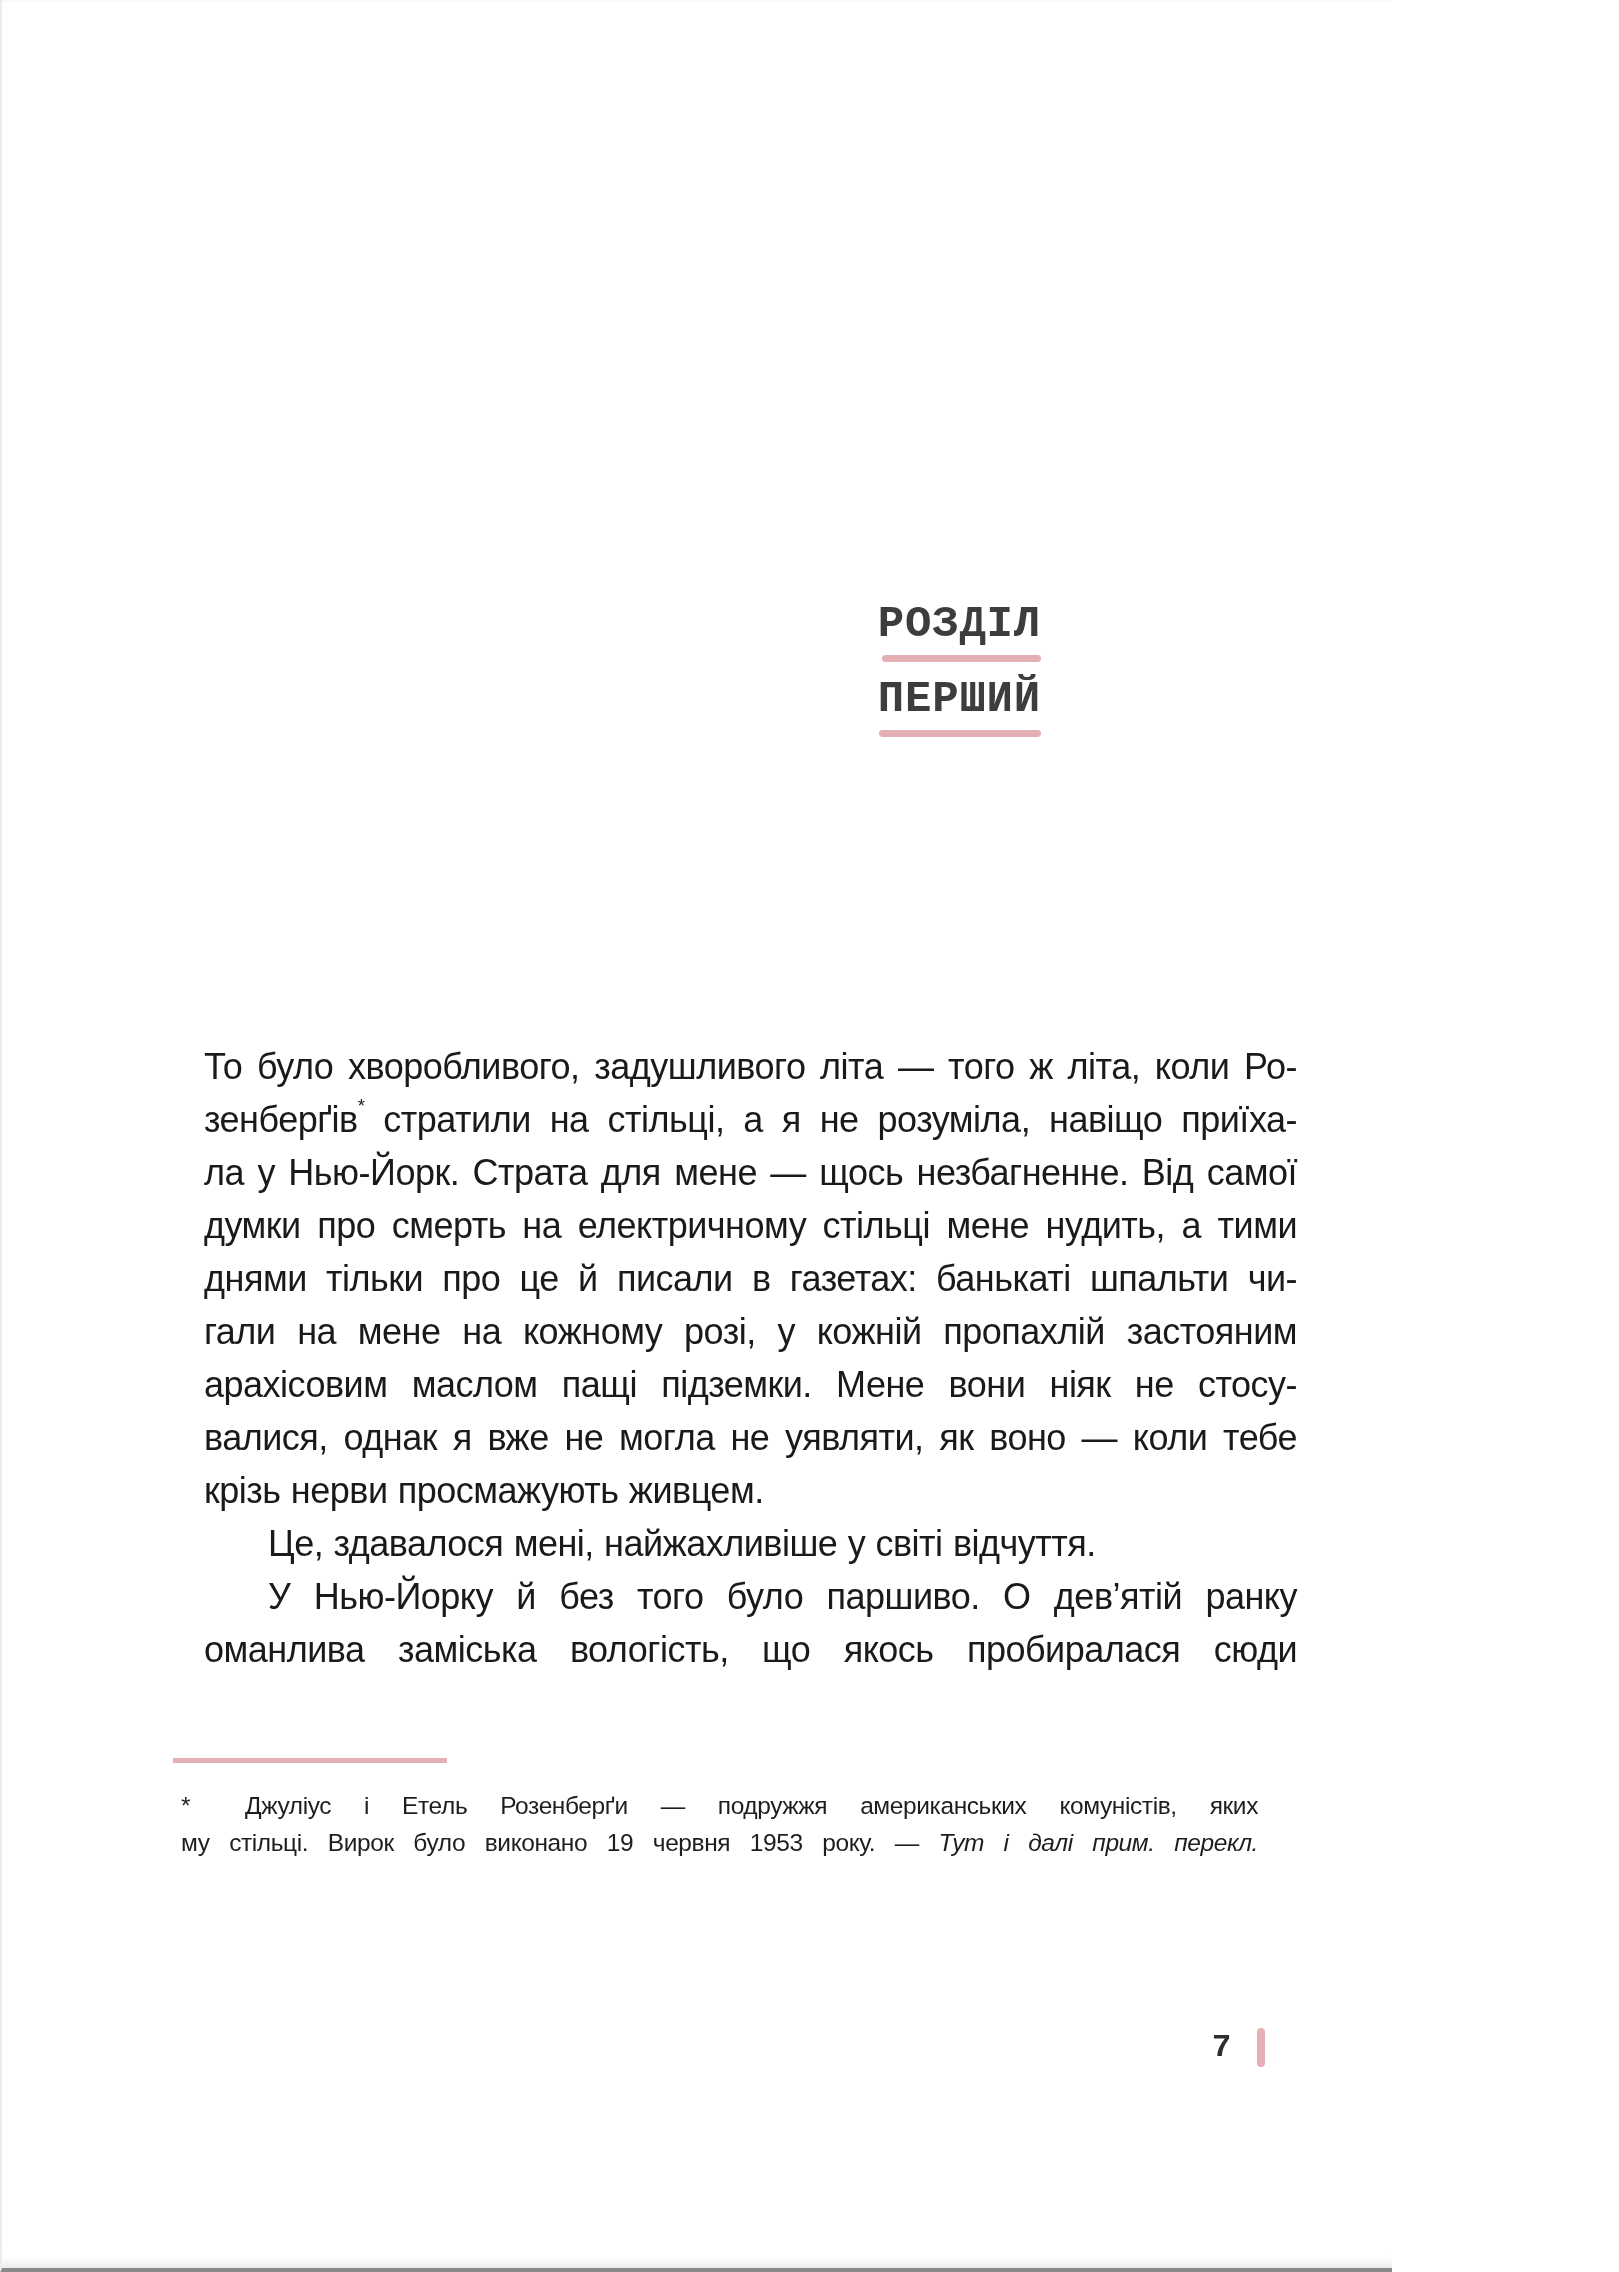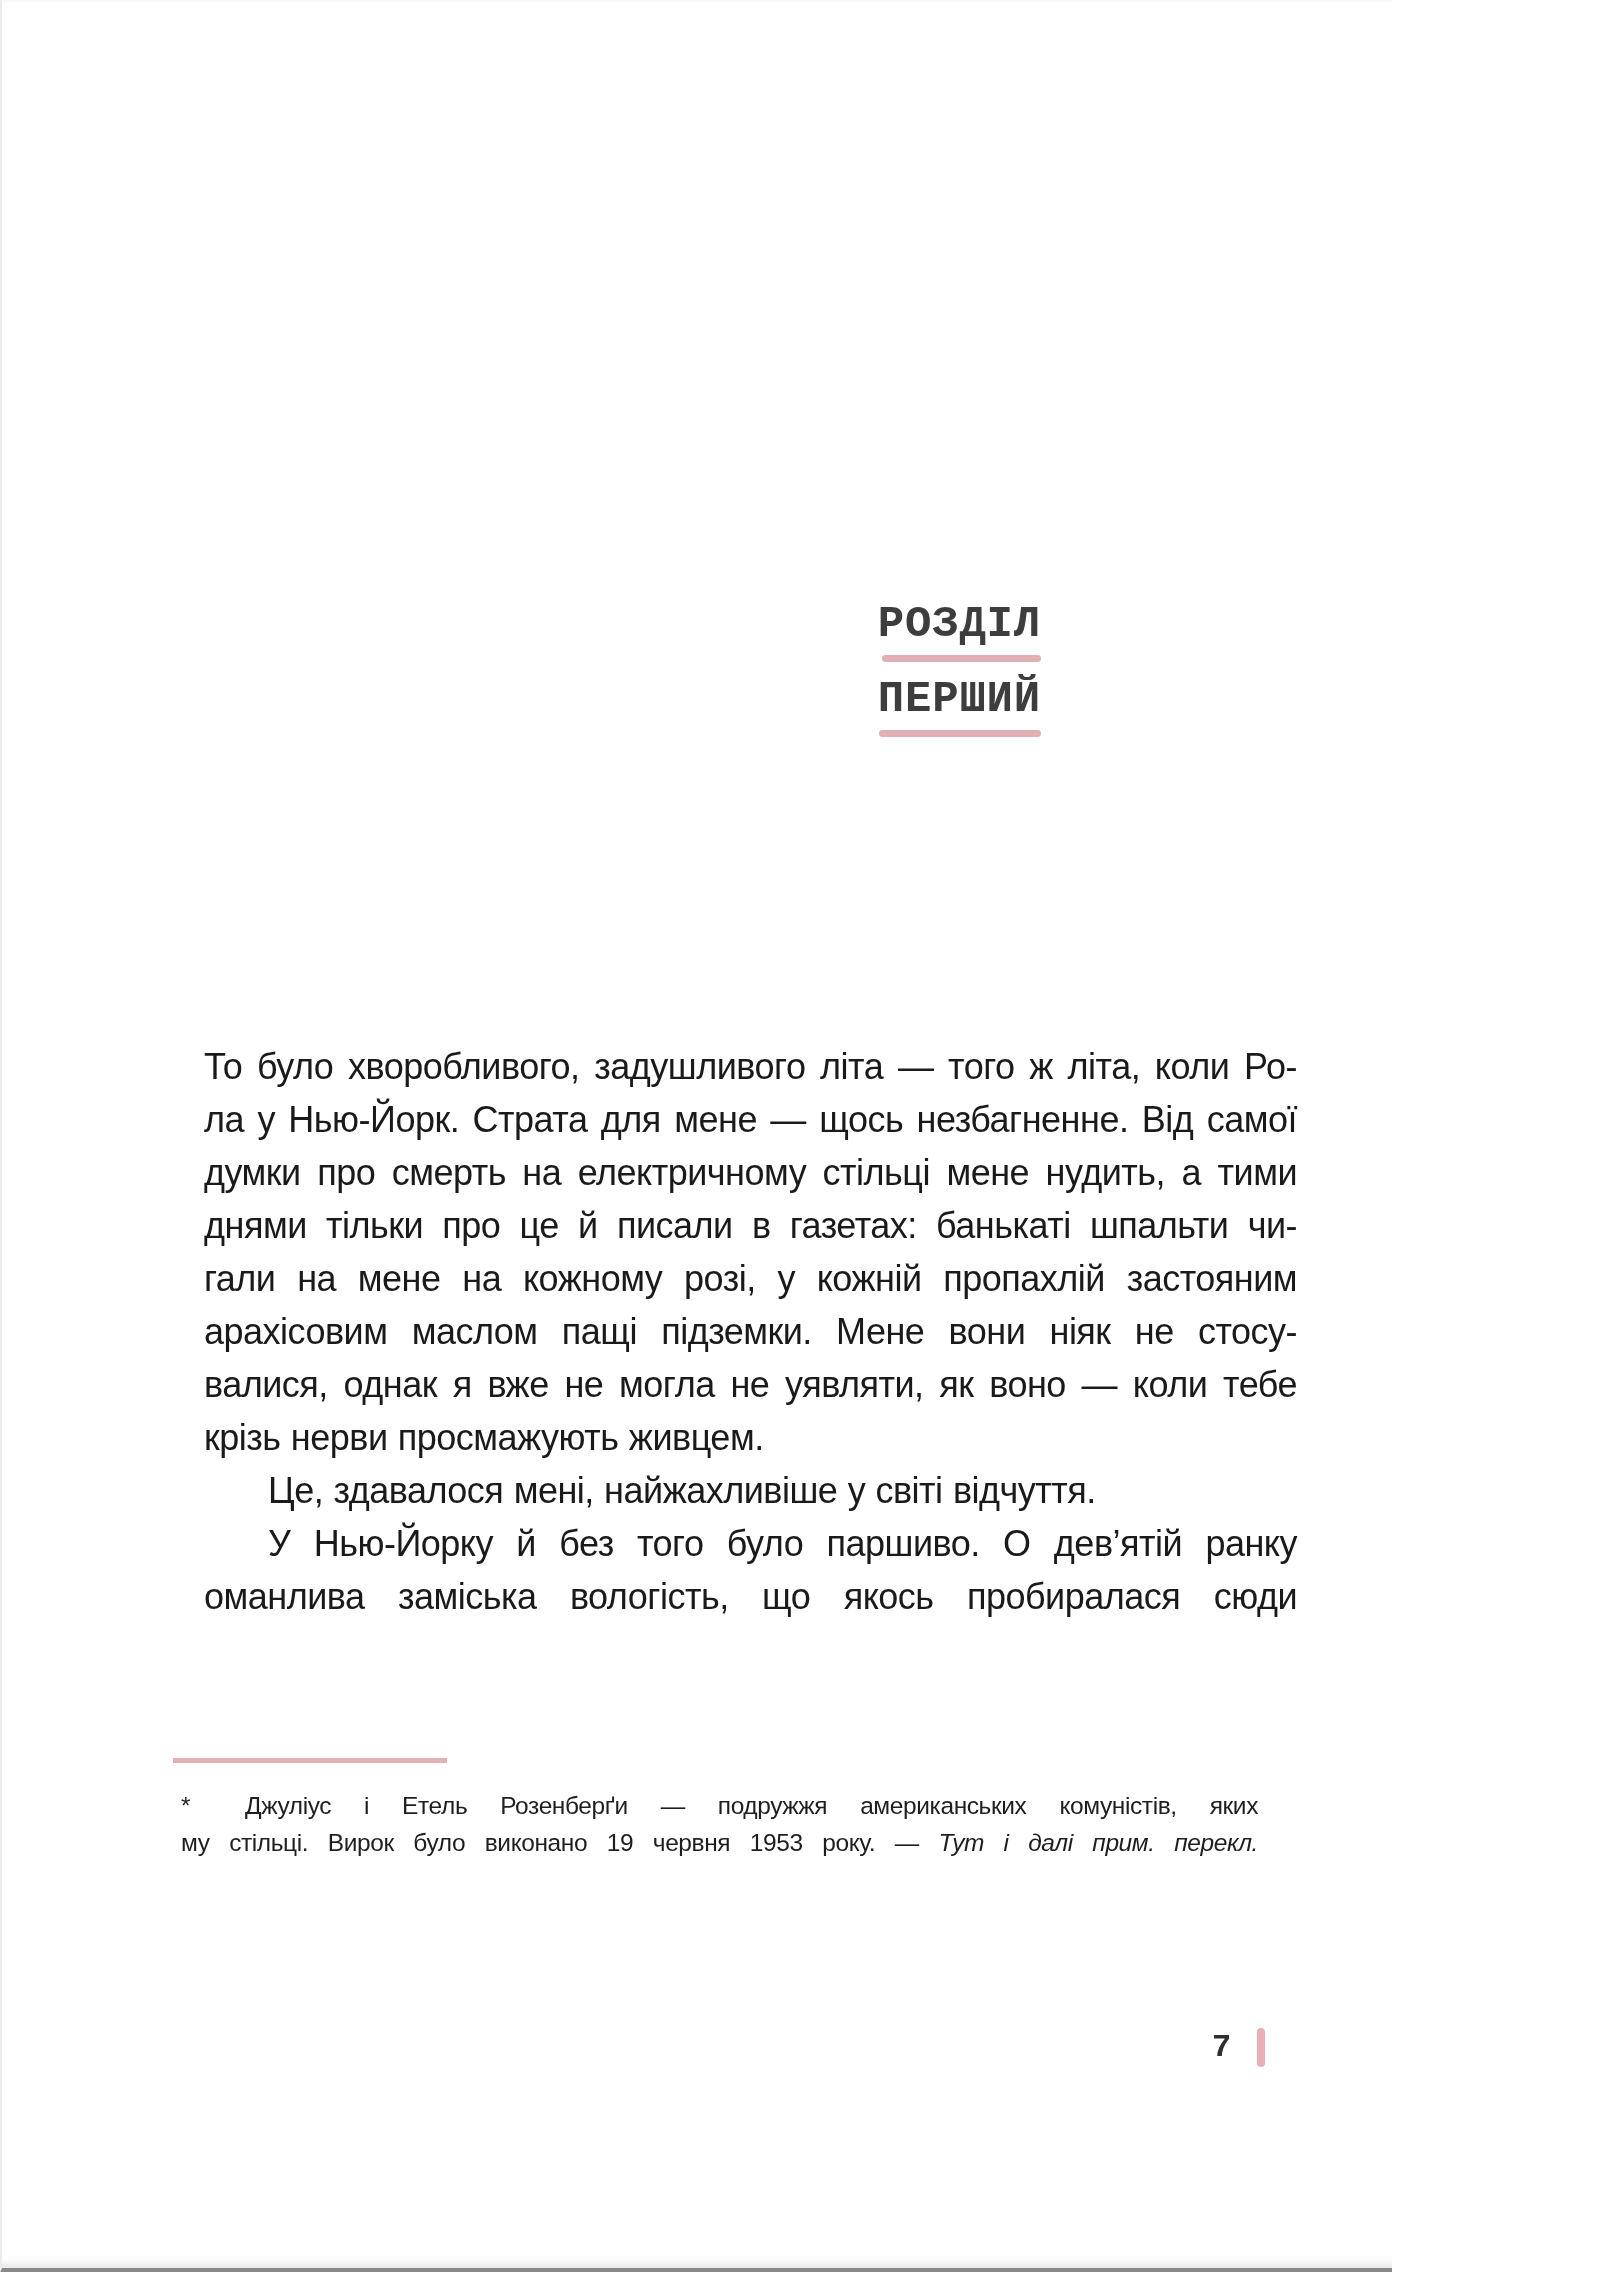--- a/index.html
+++ b/index.html
@@ -144,20 +144,21 @@
 
   <div class="chapter">
     <span class="chapter-line">РОЗДІЛ</span>
     <div class="chapter-rule rule-1"></div>
     <span class="chapter-line">ПЕРШИЙ</span>
     <div class="chapter-rule rule-2"></div>
   </div>
 
   <div class="body-text">
     <p><span>То було хворобливого, задушливого літа — того ж літа, коли Ро-</span></p>
+    <p><span>зенберґів</span><sup>*</sup> <span>стратили на стільці, а я не розуміла, навіщо приїха-</span></p>
     <p><span>ла у Нью-Йорк. Страта для мене — щось незбагненне. Від самої</span></p>
     <p><span>думки про смерть на електричному стільці мене нудить, а тими</span></p>
     <p><span>днями тільки про це й писали в газетах: банькаті шпальти чи-</span></p>
     <p><span>гали на мене на кожному розі, у кожній пропахлій застояним</span></p>
     <p><span>арахісовим маслом пащі підземки. Мене вони ніяк не стосу-</span></p>
     <p><span>валися, однак  я вже не могла не уявляти, як воно — коли тебе</span></p>
     <p class="last-short"><span>крізь нерви просмажують живцем.</span></p>
     <p class="indent last-short"><span>Це, здавалося мені, найжахливіше у світі відчуття.</span></p>
     <p class="indent"><span>У Нью-Йорку й без того було паршиво. О дев’ятій ранку</span></p>
     <p><span>оманлива заміська вологість, що якось пробиралася сюди</span></p>

